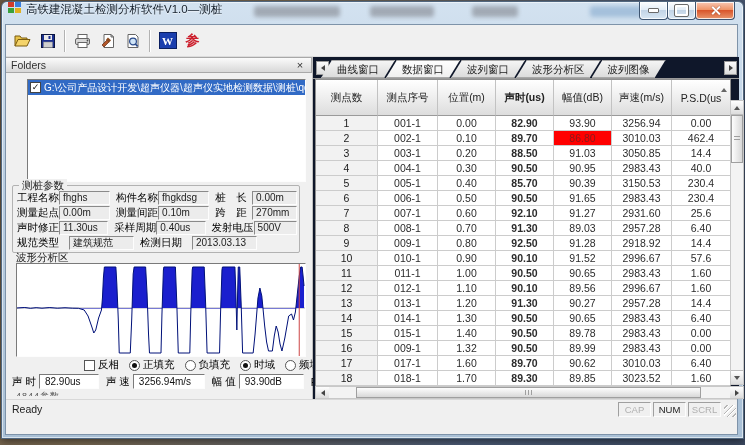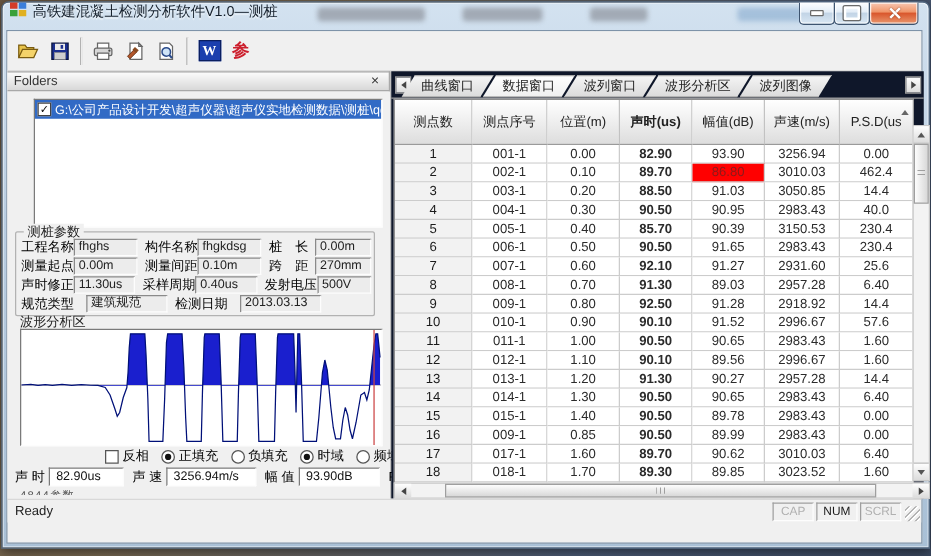--- a/index.html
+++ b/index.html
@@ -467,21 +467,21 @@
                 <div class="gcell w1">015-1</div>
                 <div class="gcell w2">1.40</div>
                 <div class="gcell w3">90.50</div>
                 <div class="gcell w4">89.78</div>
                 <div class="gcell w5">2983.43</div>
                 <div class="gcell w6">0.00</div>
               </div>
               <div class="grow">
                 <div class="gcell w0 rowhead">16</div>
                 <div class="gcell w1">009-1</div>
-                <div class="gcell w2">0.85</div>
+                <div class="gcell w2">1.32</div>
                 <div class="gcell w3">90.50</div>
                 <div class="gcell w4">89.99</div>
                 <div class="gcell w5">2983.43</div>
                 <div class="gcell w6">0.00</div>
               </div>
               <div class="grow">
                 <div class="gcell w0 rowhead">17</div>
                 <div class="gcell w1">017-1</div>
                 <div class="gcell w2">1.60</div>
                 <div class="gcell w3">89.70</div>

